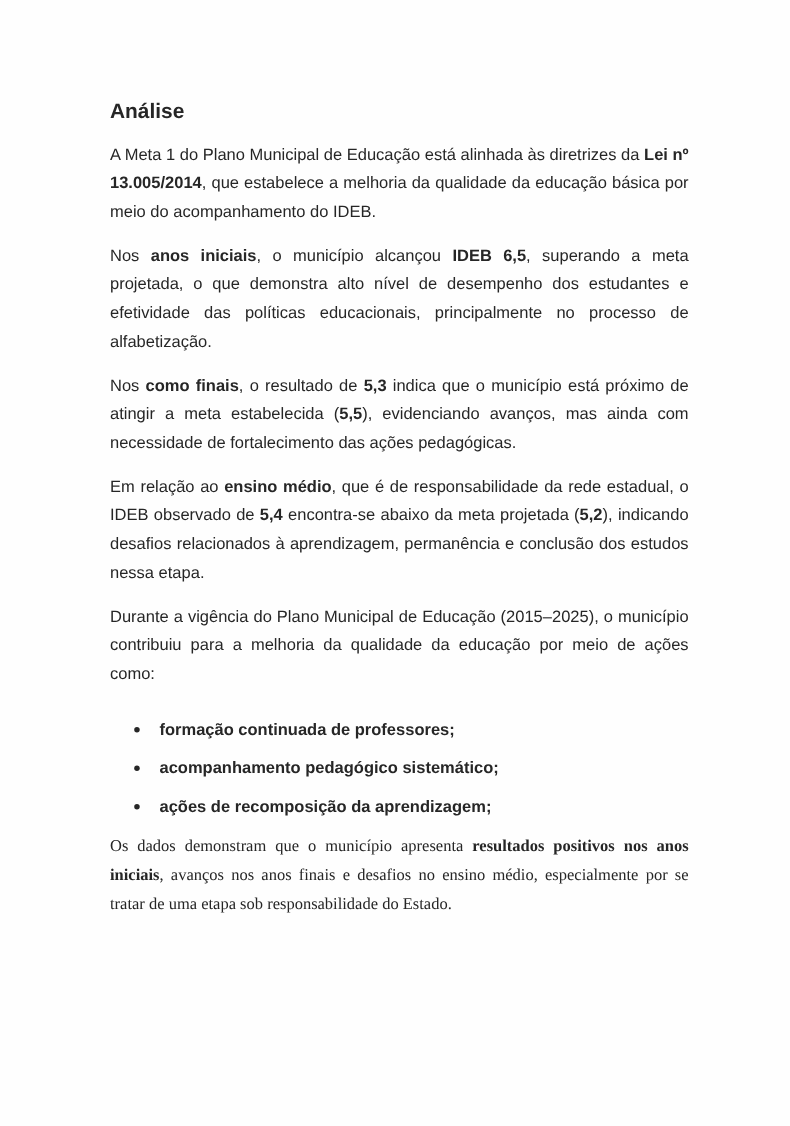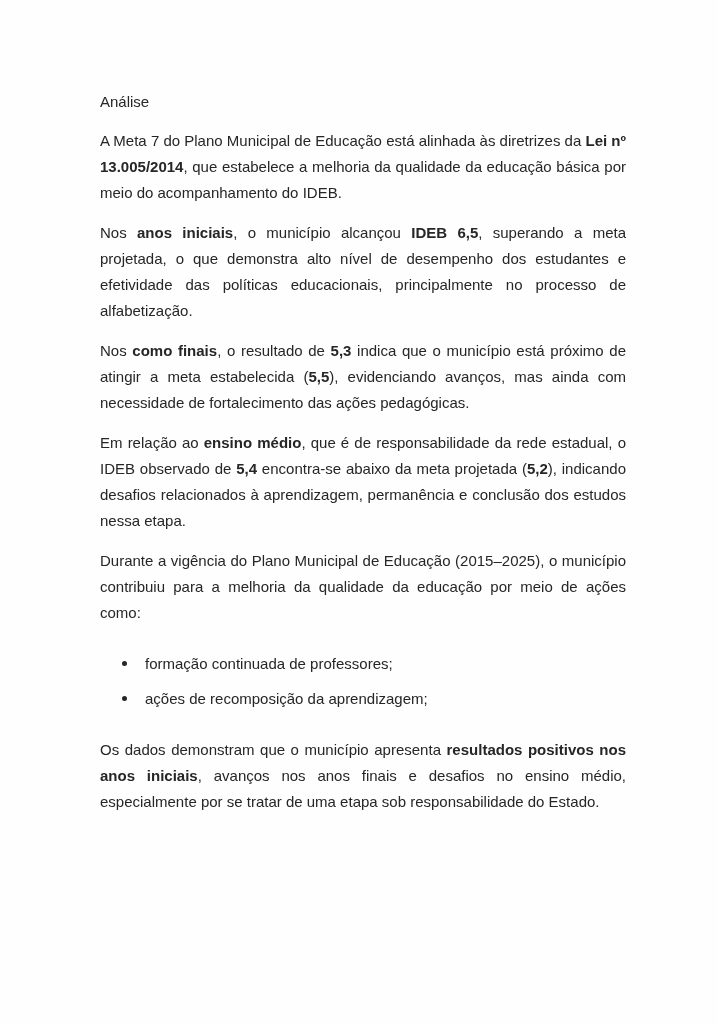--- a/index.html
+++ b/index.html
@@ -15,72 +15,74 @@
     font-family: "Liberation Sans", sans-serif;
     color: #262626;
   }
   .page {
     position: absolute;
     left: 100px;
     top: 92px;
     width: 526px;
   }
   .heading {
-    font-weight: normal;
-    font-size: 15px;
+    font-weight: bold;
+    font-size: 19px;
     line-height: 20px;
     margin: 0 0 16px 0;
   }
   .para {
     font-size: 15px;
     line-height: 26px;
     margin: 0 0 14px 0;
     text-align: justify;
   }
   .para b { font-weight: bold; }
   .list {
     list-style: none;
     margin: 0 0 6px 0;
     padding: 0;
   }
   .list li {
     position: relative;
     font-size: 15px;
     line-height: 35px;
     padding-left: 45px;
+    font-weight: bold;
   }
   .bullet {
     position: absolute;
     left: 22px;
     top: 15px;
     width: 5px;
     height: 5px;
     border-radius: 50%;
     background: #262626;
   }
-  .p7 { margin-top: 21px; }
+  .p7 { margin-top: 6px; font-family: Liberation Serif, serif; }
 </style>
 </head>
 <body>
 
 <div class="page">
 
   <div class="heading">Análise</div>
 
-  <p class="para"><span>A Meta 7 do Plano Municipal de Educação está alinhada às diretrizes da </span><b>Lei nº 13.005/2014</b><span>, que estabelece a melhoria da qualidade da educação básica por meio do acompanhamento do IDEB.</span></p>
+  <p class="para"><span>A Meta 1 do Plano Municipal de Educação está alinhada às diretrizes da </span><b>Lei nº 13.005/2014</b><span>, que estabelece a melhoria da qualidade da educação básica por meio do acompanhamento do IDEB.</span></p>
 
 
   <p class="para"><span>Nos </span><b>anos iniciais</b><span>, o município alcançou </span><b>IDEB 6,5</b><span>, superando a meta projetada, o que demonstra alto nível de desempenho dos estudantes e efetividade das políticas educacionais, principalmente no processo de alfabetização.</span></p>
 
   <p class="para"><span>Nos </span><b>como finais</b><span>, o resultado de </span><b>5,3</b><span> indica que o município está próximo de atingir a meta estabelecida (</span><b>5,5</b><span>), evidenciando avanços, mas ainda com necessidade de fortalecimento das ações pedagógicas.</span></p>
 
   <p class="para"><span>Em relação ao </span><b>ensino médio</b><span>, que é de responsabilidade da rede estadual, o IDEB observado de </span><b>5,4</b><span> encontra-se abaixo da meta projetada (</span><b>5,2</b><span>), indicando desafios relacionados à aprendizagem, permanência e conclusão dos estudos nessa etapa.</span></p>
 
   <p class="para" style="margin-bottom:20px;"><span>Durante a vigência do Plano Municipal de Educação (2015–2025), o município contribuiu para a melhoria da qualidade da educação por meio de ações como:</span></p>
 
   <ul class="list">
     <li><span class="bullet"></span><span>formação continuada de professores;</span></li>
+    <li><span class="bullet"></span><span>acompanhamento pedagógico sistemático;</span></li>
     <li><span class="bullet"></span><span>ações de recomposição da aprendizagem;</span></li>
   </ul>
 
   <p class="para p7"><span>Os dados demonstram que o município apresenta </span><b>resultados positivos nos anos iniciais</b><span>, avanços nos anos finais e desafios no ensino médio, especialmente por se tratar de uma etapa sob responsabilidade do Estado.</span></p>
 
 </div>
 
 </body></html>

